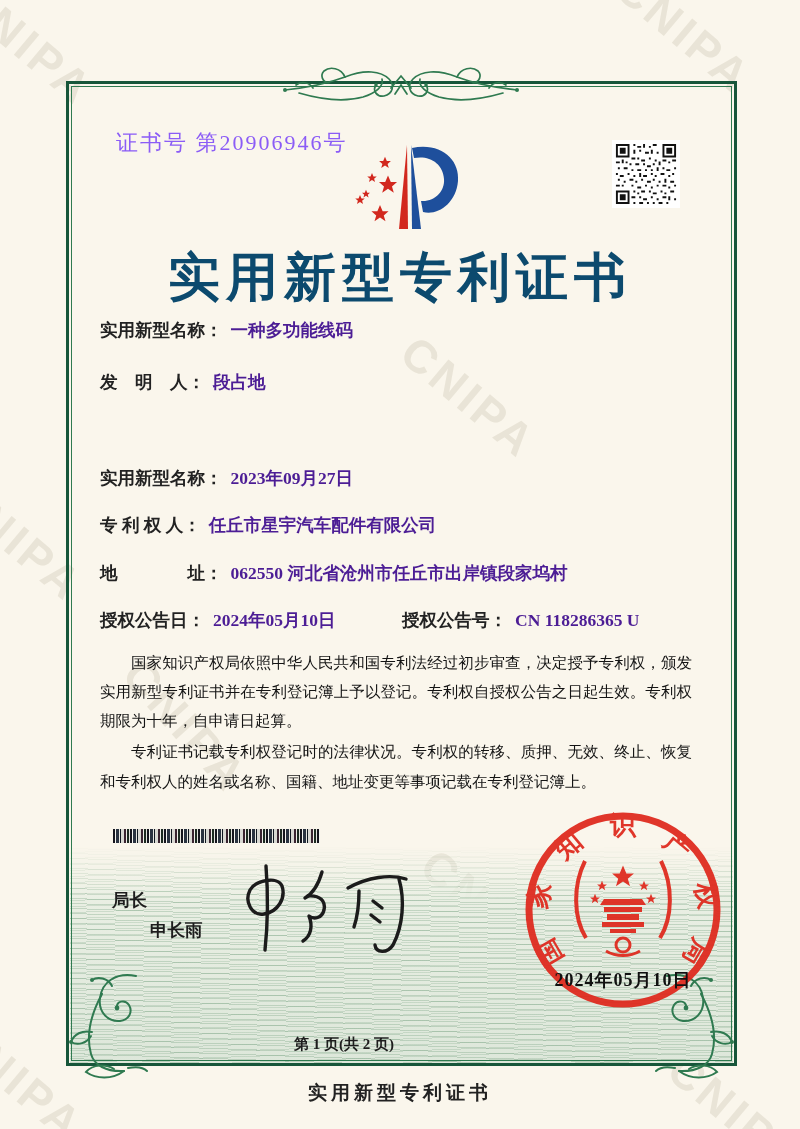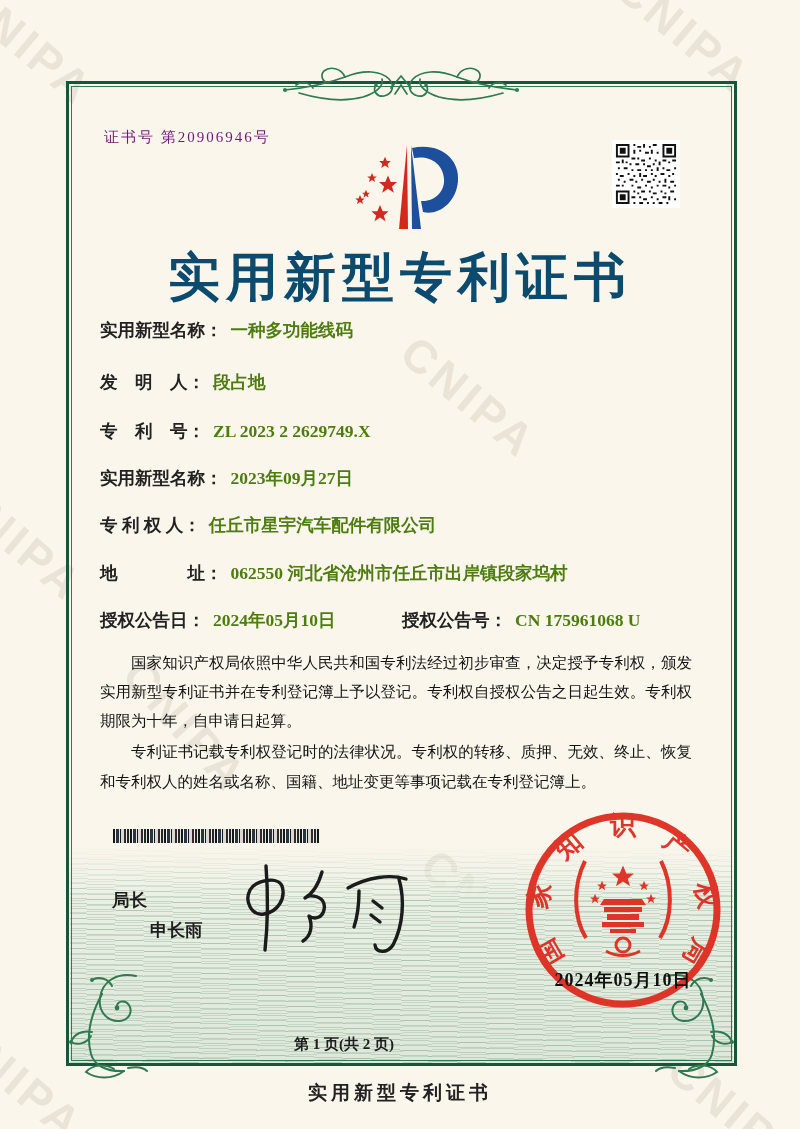--- a/index.html
+++ b/index.html
@@ -33,30 +33,30 @@
   .band{
     position:absolute;left:70px;top:846px;width:663px;height:218px;z-index:1;
     background:
       repeating-linear-gradient(2deg, rgba(104,152,116,.30) 0 1px, rgba(0,0,0,0) 1px 5px),
       repeating-linear-gradient(-2deg, rgba(104,152,116,.22) 0 1px, rgba(0,0,0,0) 1px 6px),
       linear-gradient(#edf1e6,#dde7da);
     -webkit-mask-image:linear-gradient(to bottom,transparent 0,#000 55px);
     mask-image:linear-gradient(to bottom,transparent 0,#000 55px);
   }
   .ornament{position:absolute;z-index:3;}
-  .cert-no{position:absolute;left:104px;top:128px;font-size:15px;letter-spacing:2px;color:#701a75;z-index:4;}
+  .cert-no{position:absolute;left:116px;top:128px;font-size:22px;letter-spacing:2px;color:#8b5cf6;z-index:4;}
   .logo{position:absolute;left:338px;top:134px;z-index:4;}
   .qr{position:absolute;left:612px;top:140px;width:68px;height:68px;background:#fff;padding:2px;box-sizing:border-box;z-index:4;}
   .title{
     position:absolute;left:0;top:243px;width:800px;text-align:center;
     font-size:52px;font-weight:bold;letter-spacing:6px;color:#0c4a6e;z-index:4;
   }
   .frow{position:absolute;left:100px;width:616px;font-size:17.5px;z-index:4;white-space:nowrap;}
   .frow .lbl{font-weight:600;color:#222;}
-  .frow .val{font-weight:600;color:#4d7c0f;margin-left:8px;}
+  .frow .val{font-weight:600;color:#4c1d95;margin-left:8px;}
   .pair2{position:absolute;left:302px;top:0;}
   .bodytext{position:absolute;left:100px;top:648px;width:602px;z-index:4;
     font-size:15.5px;line-height:1.88;text-align:justify;color:#141414;font-weight:500;}
   .bodytext p{margin:0 10px 2px 0;text-indent:2em;}
   .barcode{
     position:absolute;left:113px;top:829px;width:207px;height:14px;z-index:4;
     background:repeating-linear-gradient(90deg,
       #15151d 0 2px,#f5f5f0 2px 3px,#2a3340 3px 6px,#e8e8e2 6px 7px,
       #101820 7px 8px,#d8d8d2 8px 11px,#3a2430 11px 13px,#f0f0ea 13px 14px,
       #1c2a20 14px 16px,#e4e4de 16px 17px);
@@ -170,36 +170,33 @@
   </svg>
 
   <div class="title">实用新型专利证书</div>
 
   <div class="frow" style="top:318px;">
     <span class="lbl">实用新型名称：</span><span class="val">一种多功能线码</span>
   </div>
   <div class="frow" style="top:370px;">
     <span class="lbl">发　明　人：</span><span class="val">段占地</span>
   </div>
-  <div class="frow" style="top:419px;">
-    <span class="lbl">专　利　号：</span><span class="val">ZL 2023 2 2629749.X</span>
-  </div>
   <div class="frow" style="top:466px;">
     <span class="lbl">实用新型名称：</span><span class="val">2023年09月27日</span>
   </div>
   <div class="frow" style="top:513px;">
     <span class="lbl">专 利 权 人：</span><span class="val">任丘市星宇汽车配件有限公司</span>
   </div>
   <div class="frow" style="top:561px;">
     <span class="lbl">地　　　　址：</span><span class="val">062550 河北省沧州市任丘市出岸镇段家坞村</span>
   </div>
   <div class="frow" style="top:608px;">
     <span class="lbl">授权公告日：</span><span class="val">2024年05月10日</span>
     <span class="pair2">
-      <span class="lbl">授权公告号：</span><span class="val">CN 175961068 U</span>
+      <span class="lbl">授权公告号：</span><span class="val">CN 118286365 U</span>
     </span>
   </div>
 
   <div class="bodytext">
     <p>国家知识产权局依照中华人民共和国专利法经过初步审查，决定授予专利权，颁发实用新型专利证书并在专利登记簿上予以登记。专利权自授权公告之日起生效。专利权期限为十年，自申请日起算。</p>
     <p>专利证书记载专利权登记时的法律状况。专利权的转移、质押、无效、终止、恢复和专利权人的姓名或名称、国籍、地址变更等事项记载在专利登记簿上。</p>
   </div>
 
   <div class="barcode"></div>
 

